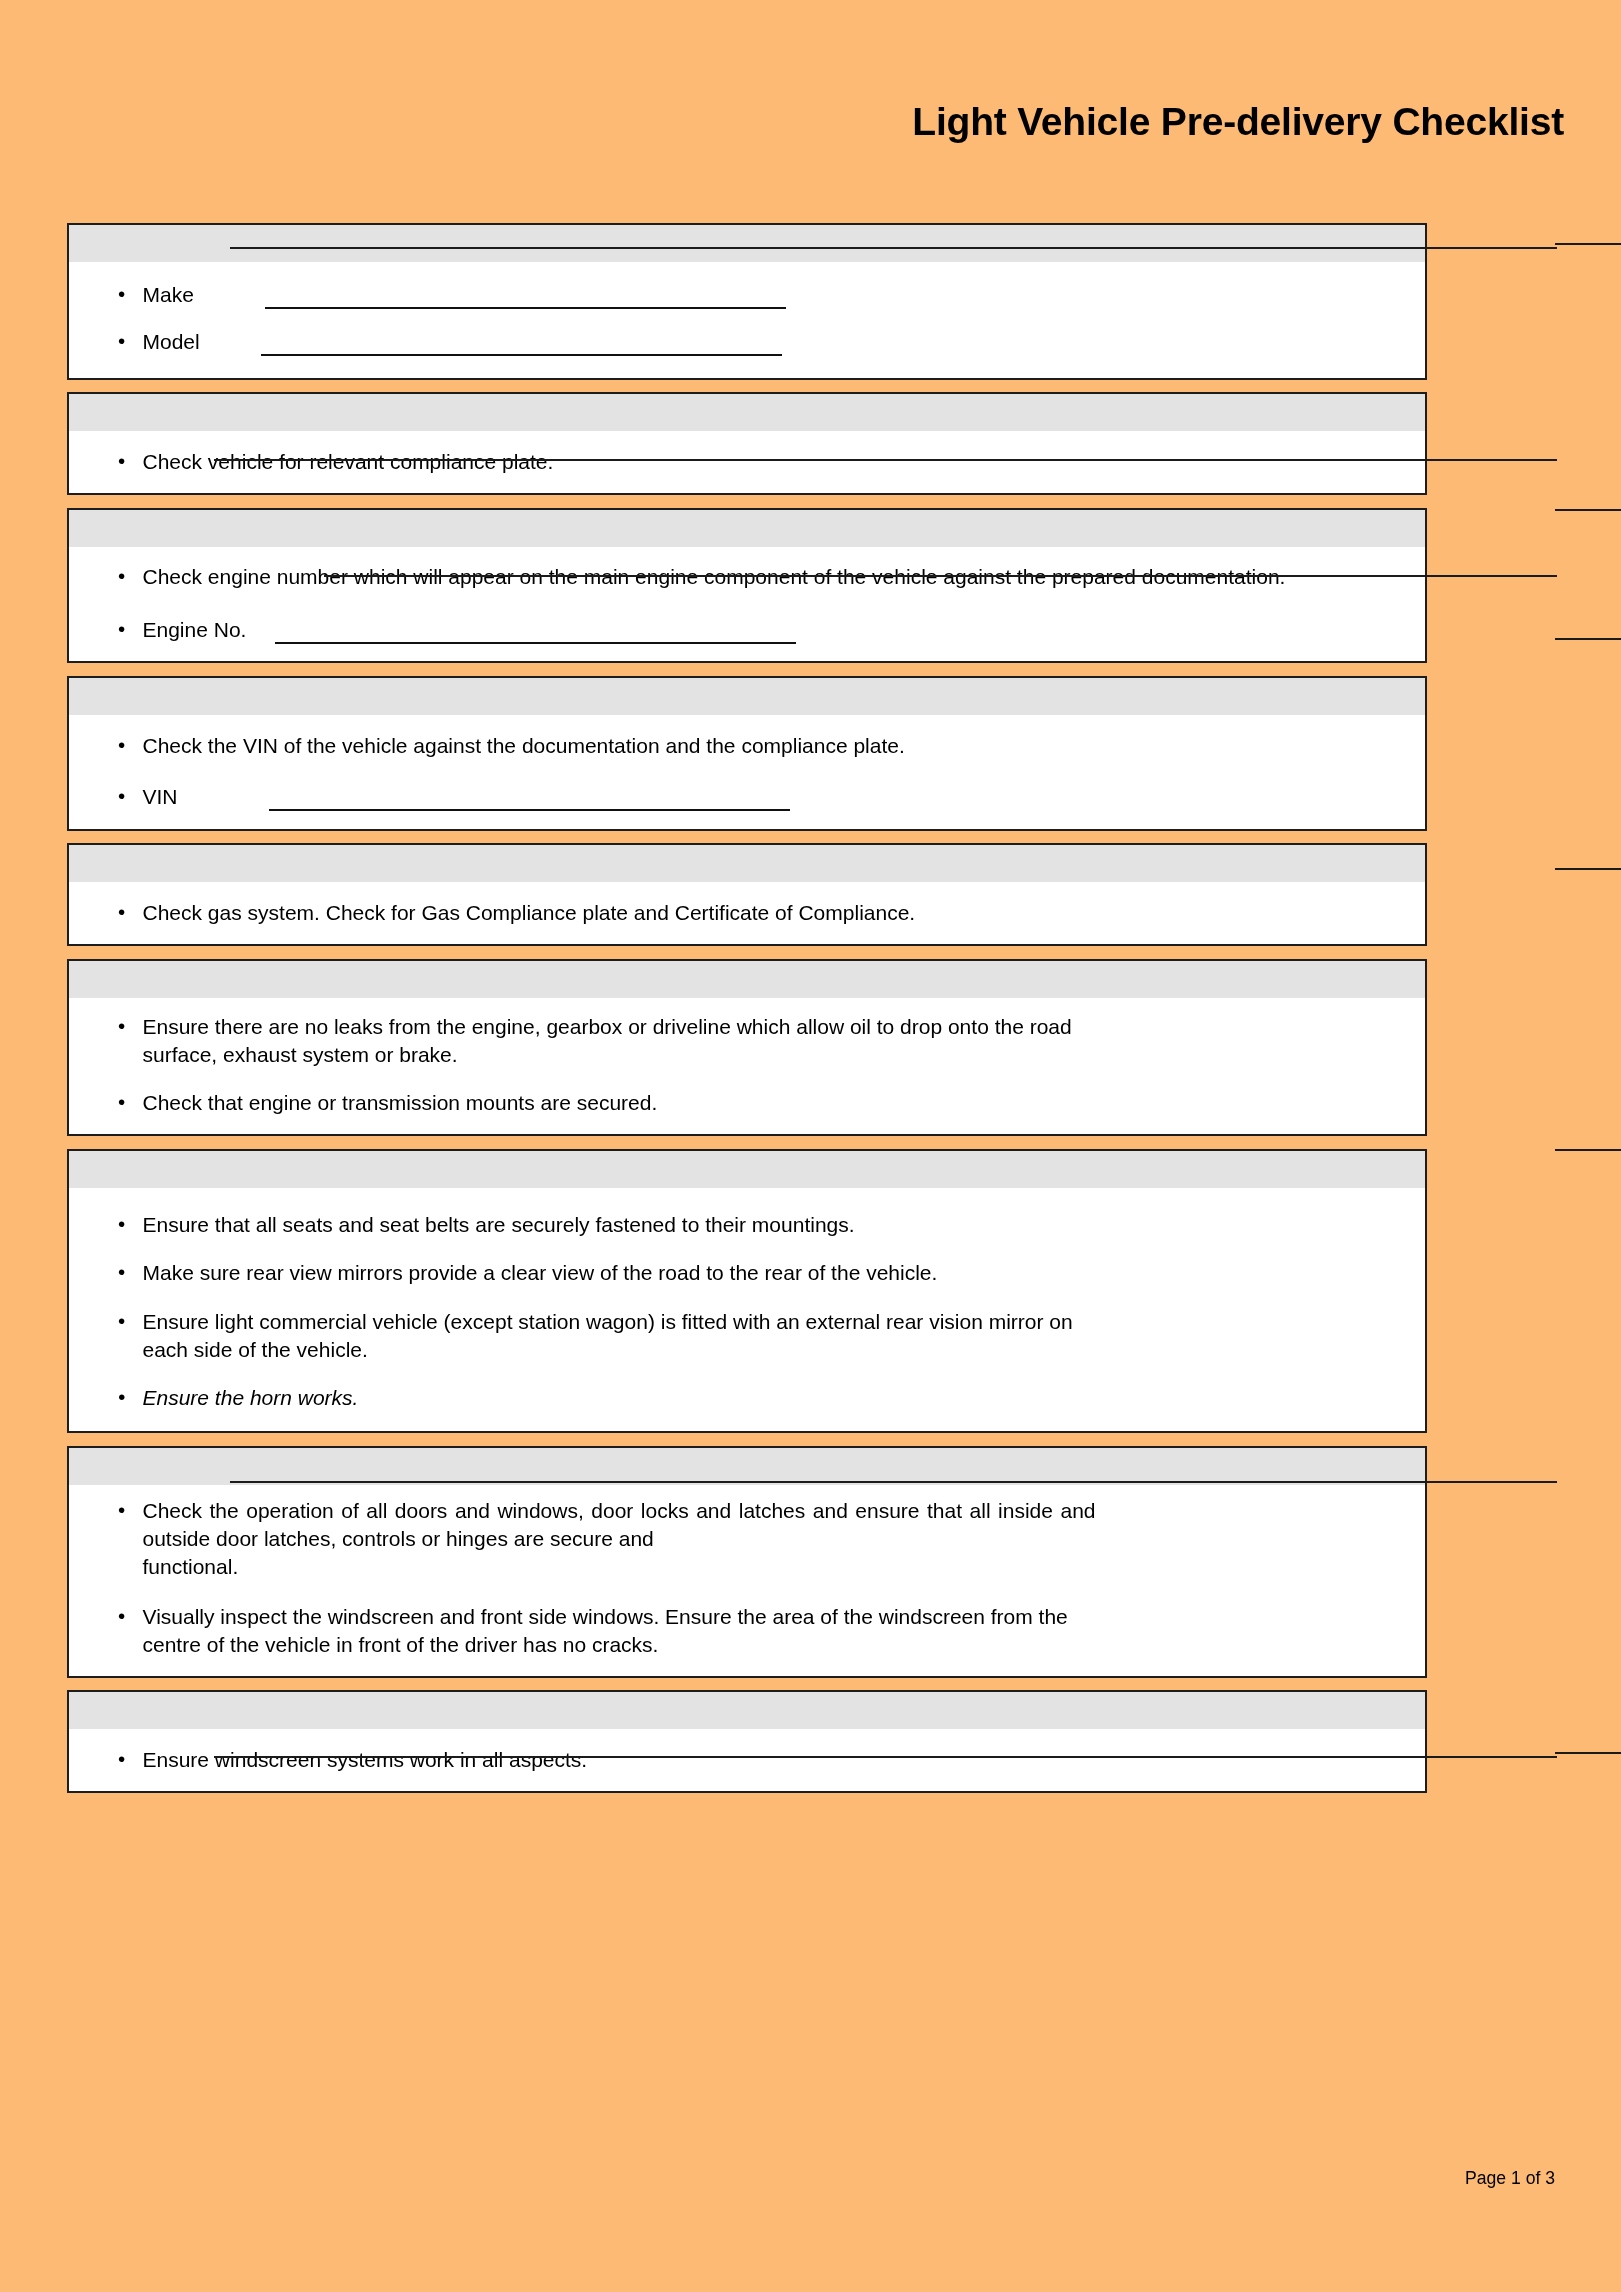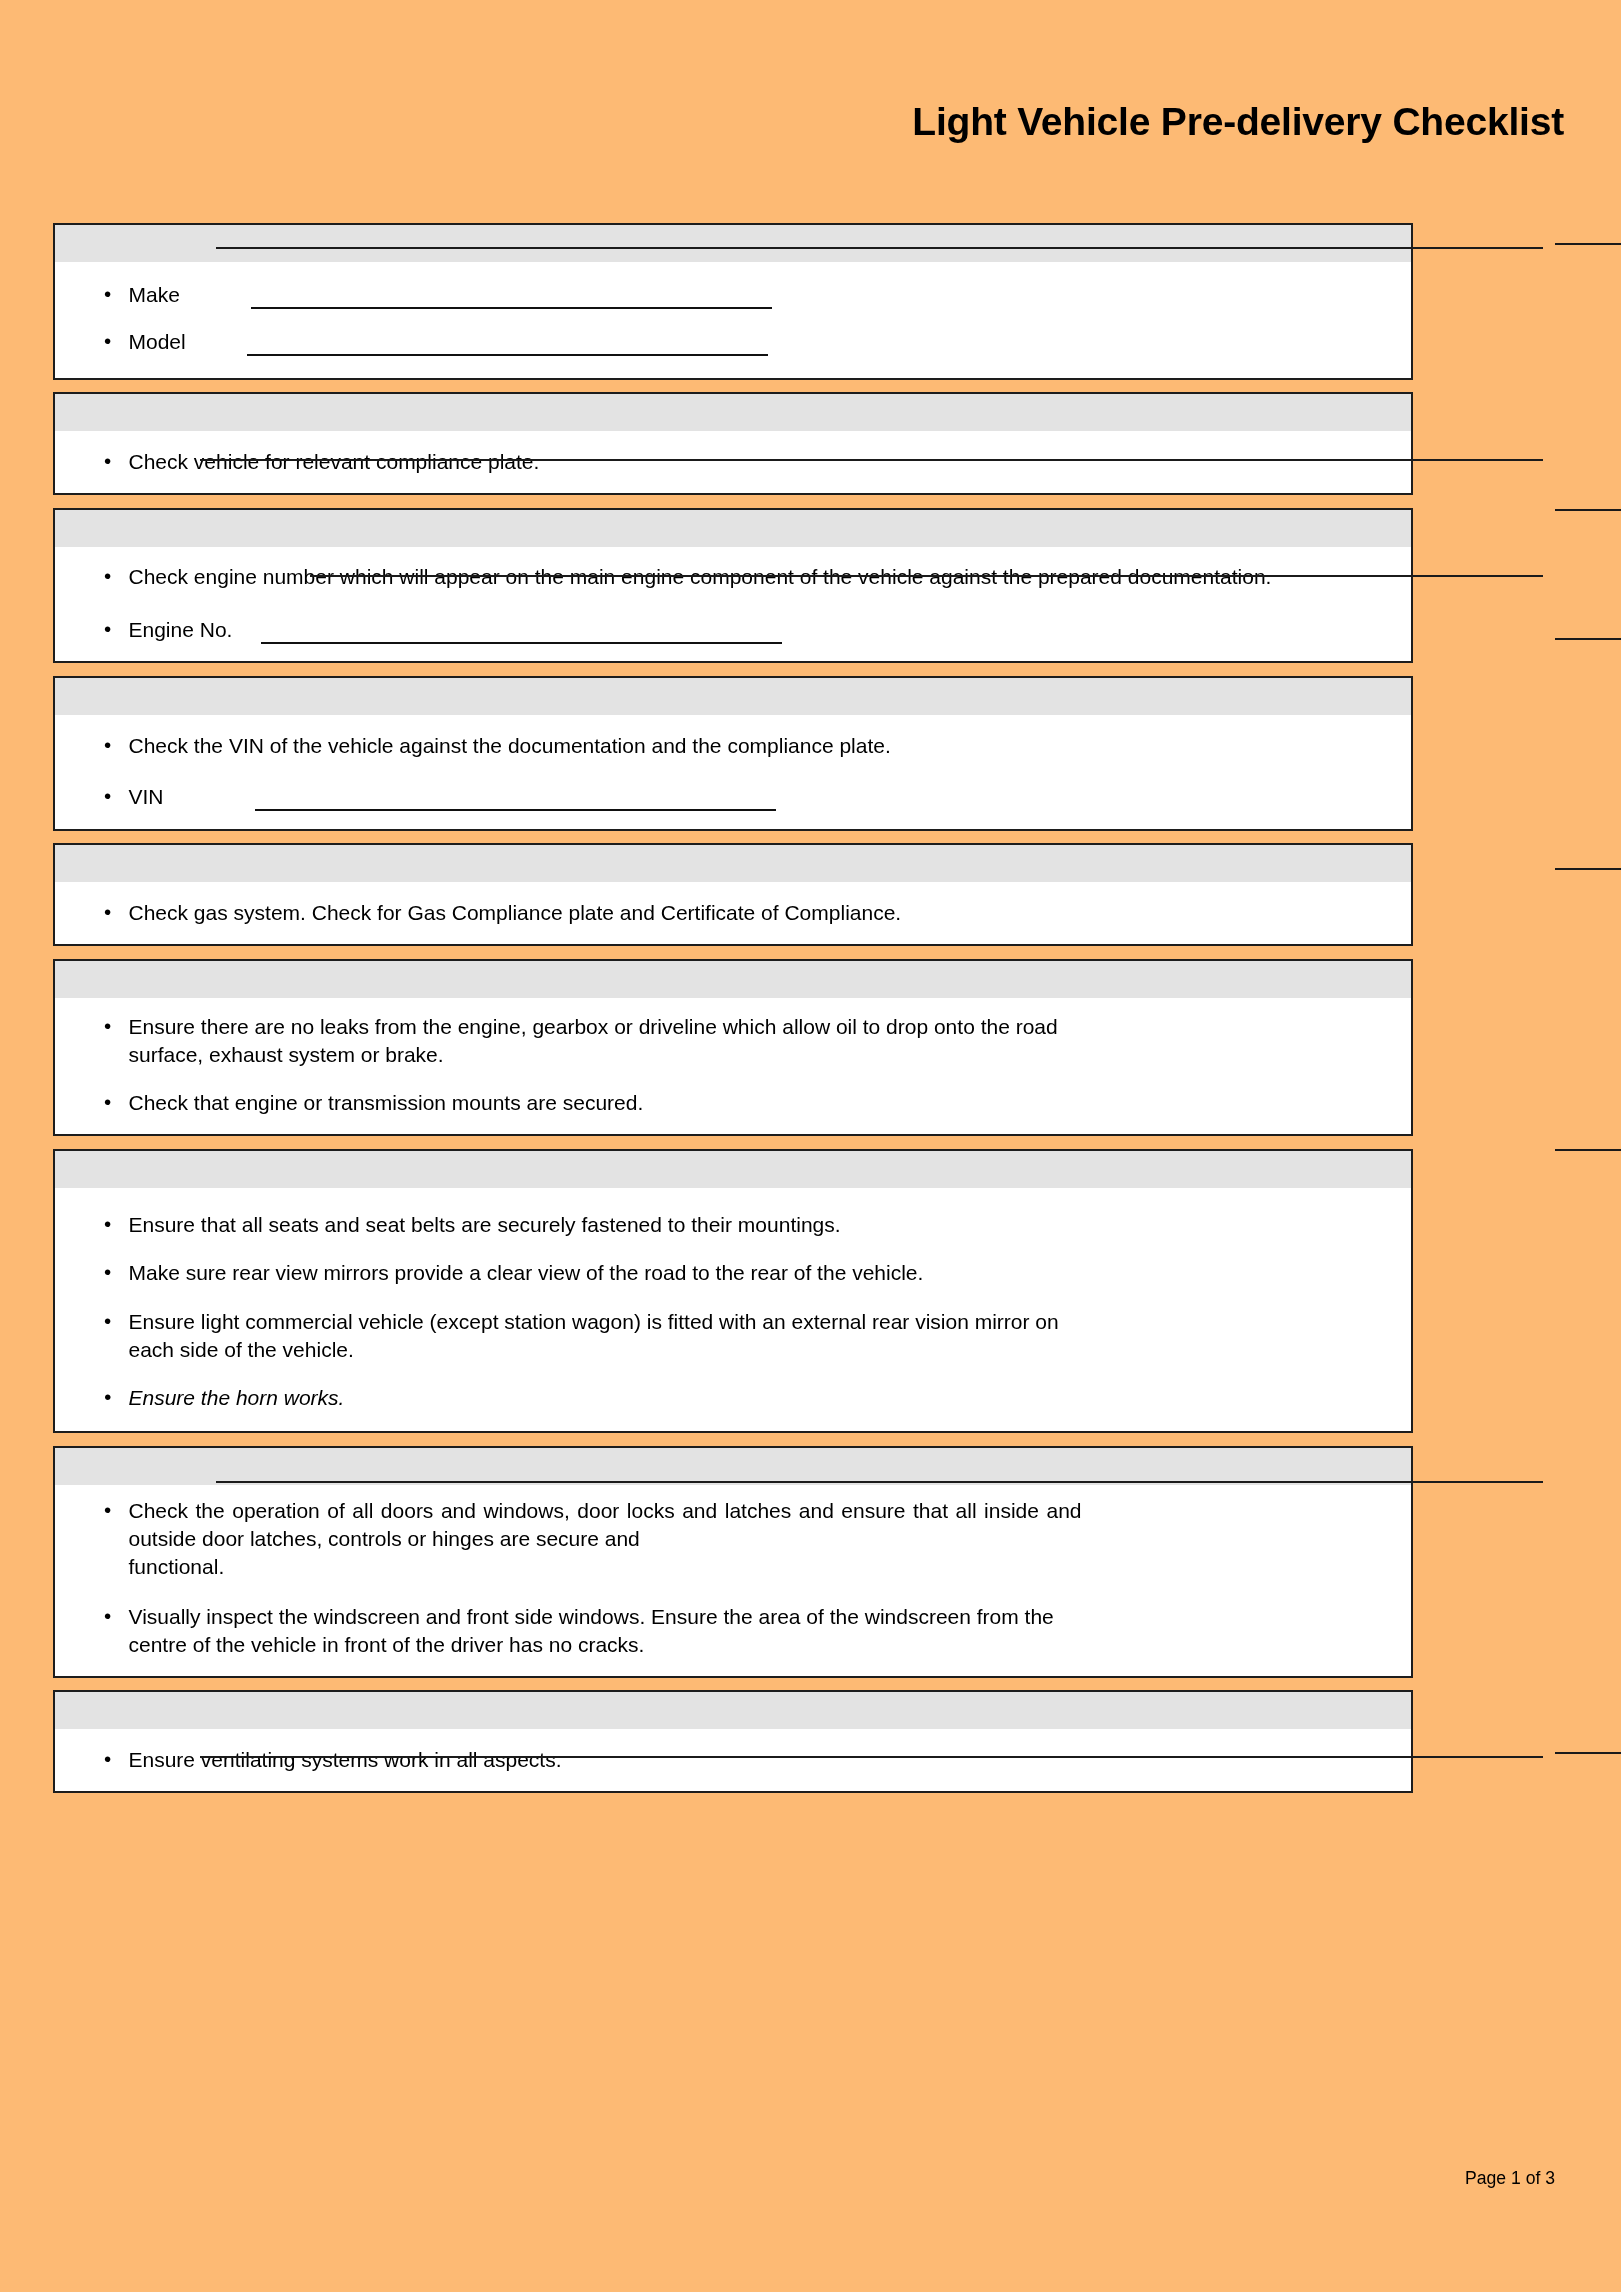--- a/index.html
+++ b/index.html
@@ -30,21 +30,21 @@
     font-size: 39px;
     font-weight: bold;
     letter-spacing: -0.2px;
     line-height: 1.05;
     white-space: nowrap;
   }
 
   
   .table-wrap {
     position: absolute;
-    left: 53px;
+    left: 67px;
     top: 223px;
     width: 1360px;
   }
 
   
   .bleed-line {
     position: absolute;
     height: 0;
     border-top: 2px solid #1a1a1a;
     left: 0;
@@ -303,21 +303,21 @@
       </div>
     </div>
 
     <div class="section">
       <div class="section-head">
         <span class="section-head-label"></span>
       </div>
       <div class="section-body" style="padding-top:16.7px; padding-bottom:16.7px;">
         <ul class="items">
           <li>
-            <span class="text">Ensure ventilating systems work in all aspects.</span>
+            <span class="text">Ensure windscreen systems work in all aspects.</span>
           </li>
         </ul>
         <div class="overlay-rule" style="left:145px; top:26.5px; width:1343px;"></div>
       </div>
     </div>
 
   </div>
 
   <div class="bleed-line" style="left:1555px; top:243px;  width:67px;"></div>
   <div class="bleed-line" style="left:1555px; top:509px;  width:67px;"></div>

